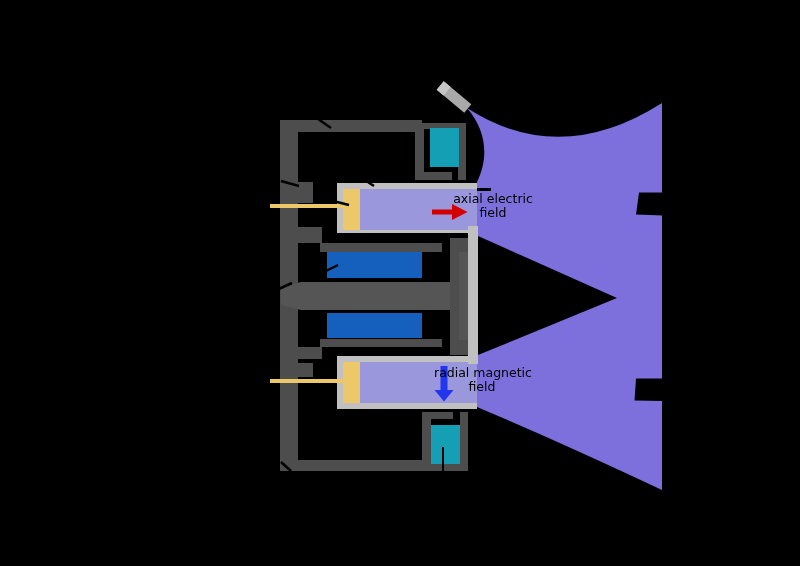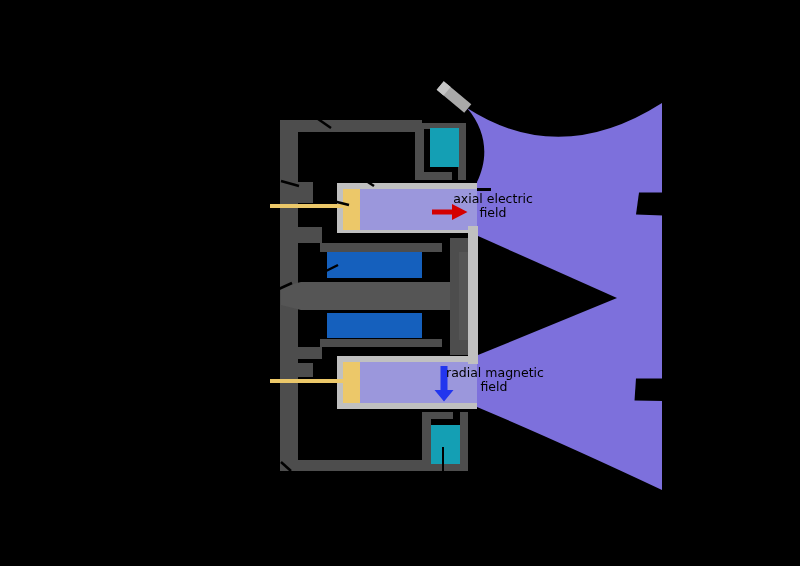--- a/index.html
+++ b/index.html
@@ -90,18 +90,18 @@
       <line x1="443" y1="447" x2="443" y2="474" stroke-width="2"></line>
     </g>
     <polygon points="432,209.5 452,209.5 452,204 467.5,212 452,220 452,214.5 432,214.5" fill="#d40000"></polygon>
     <polygon points="440.5,366 447.5,366 447.5,390 453.5,390 444,401.5 434.5,390 440.5,390" fill="#2236ee"></polygon>
   </svg>
 
   <div class="lbl" style="left:445px;top:192px;">
     <span>axial electric</span>
     <span>field</span>
   </div>
-  <div class="lbl" style="left:446px;top:366px;">
+  <div class="lbl" style="left:434px;top:366px;">
     <span>radial magnetic</span>
     <span>field</span>
   </div>
 
 </div>
 
 </body></html>

